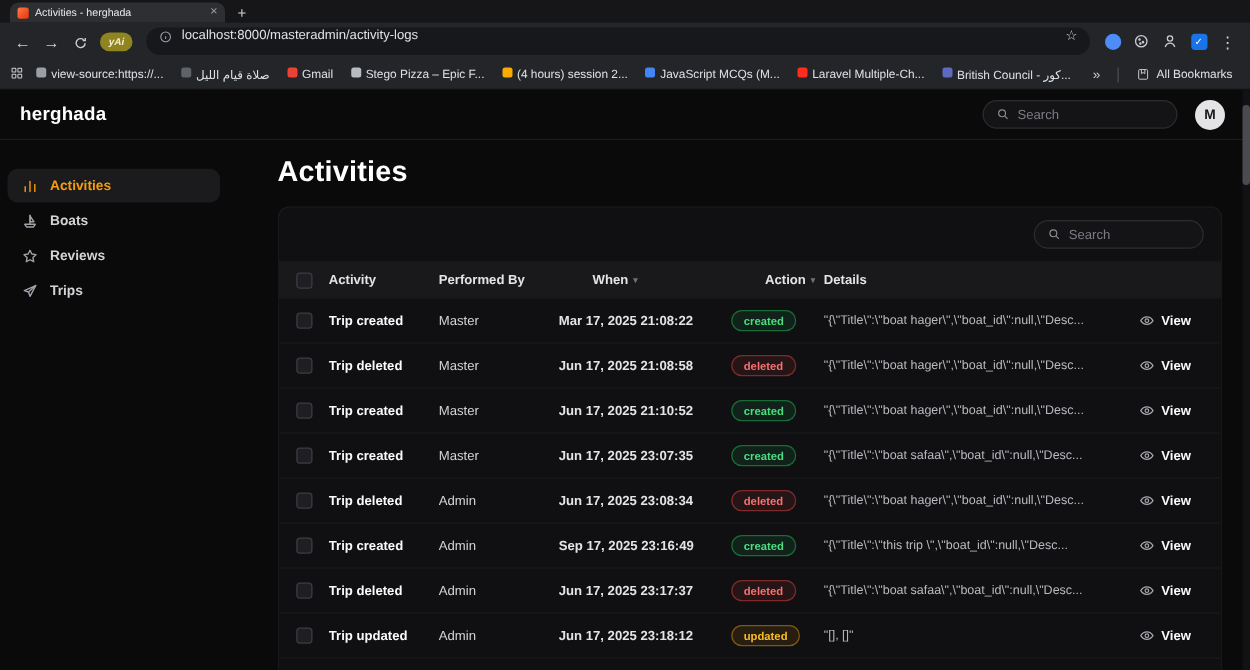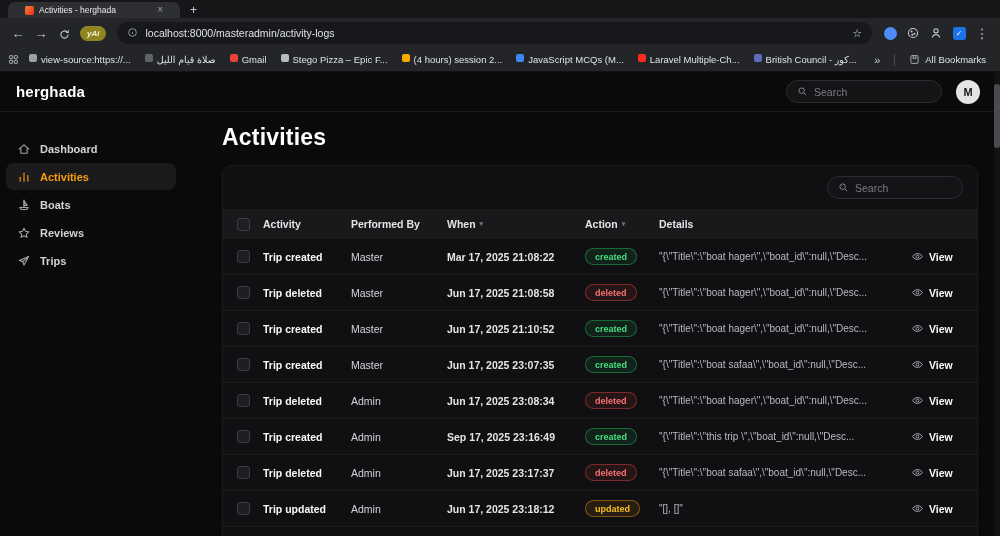--- a/index.html
+++ b/index.html
@@ -1,31 +1,31 @@
 <!DOCTYPE html>
 <html><head>
 <meta charset="utf-8">
 <style>
   * { margin:0; padding:0; box-sizing:border-box; }
   html,body{ width:1000px; height:536px; overflow:hidden; background:#000; font-family:"Liberation Sans",sans-serif; }
   .screen{ position:relative; width:1000px; height:536px; background:#0a0a0a; overflow:hidden; }
 
   
   .tabstrip{ height:18px; background:#161619; display:flex; align-items:flex-end; padding-left:8px; }
-  .tab{ display:flex; align-items:center; gap:5px; width:172px; height:16px; background:#2e2f33; border-radius:7px 7px 0 0; padding:0 17px;margin-top:25px; }
+  .tab{ display:flex; align-items:center; gap:5px; width:172px; height:16px; background:#2e2f33; border-radius:7px 7px 0 0; padding:0 6px;margin-top:25px; }
   .favicon{ width:9px; height:9px; border-radius:2px; background:linear-gradient(135deg,#ff7a45,#e8340c); flex:none; }
   .tab-title{ font-size:8.5px; color:#e8eaed; white-space:nowrap; overflow:hidden; flex:1; }
   .tab-close{ font-size:10px; color:#9aa0a6; line-height:1; }
   .newtab{ font-size:12px; color:#c9cdd2; margin-left:10px; line-height:16px; }
 
   .toolbar{ height:30px; background:#242528; display:flex; align-items:center; gap:1px; padding:0 7px; }
   .nav-ic{ width:22px; text-align:center; color:#c9cdd2; font-size:13px; flex:none; }
   .nav-ic svg{ width:13px; height:13px; stroke:#c9cdd2; fill:none; stroke-width:1.7; vertical-align:middle; }
   .ext-pill{ background:#8f841f; color:#f3efce; font-size:8px; font-style:italic; font-weight:700; border-radius:9px; padding:3px 7px; margin:0 4px; flex:none; }
-  .omnibox{ flex:1; height:22px; background:#17181b; border-radius:11px; margin:0 6px; display:flex; align-items:center; gap:7px; padding:0 10px; min-width:0; }
+  .omnibox{ flex:1; height:22px; background:#17181b; border-radius:11px; margin:0 6px; display:flex; align-items:flex-start; gap:7px; padding:0 10px; min-width:0; }
   .info-ic svg{ width:11px; height:11px; stroke:#9aa0a6; fill:none; stroke-width:1.6; }
   .url{ color:#dfe1e5; font-size:10.5px; flex:1; white-space:nowrap; overflow:hidden; }
   .star-ic{ color:#c9cdd2; font-size:11px; }
   .tb-ic{ width:22px; display:flex; justify-content:center; align-items:center; flex:none; }
   .tb-ic svg{ width:14px; height:14px; stroke:#c9cdd2; fill:none; stroke-width:1.5; }
   .blue-dot{ width:13px; height:13px; border-radius:50%; background:#4e8cf7; display:block; }
   .shield{ width:13px; height:13px; border-radius:3px; background:#1a73e8; color:#fff; font-size:8px; display:flex; align-items:center; justify-content:center; }
 
   .bookmarks{ height:24px; background:#242528; display:flex; align-items:center; padding:0 8px; gap:4px; border-bottom:1px solid #131316; }
   .apps-ic svg{ width:11px; height:11px; stroke:#c9cdd2; fill:none; stroke-width:1.5; }
@@ -63,21 +63,21 @@
 
   .thead,.trow{ display:grid; grid-template-columns:40px 88px 96px 138px 74px 1fr 66px; align-items:center; }
   .thead{ background:#19191c; height:30px; color:#e4e4e7; font-size:10.5px; font-weight:700; }
   .trow{ height:36px; border-bottom:1px solid #1a1a1d; font-size:10.5px; background:#101012; }
   .cell{ min-width:0; }
   .c-check{ display:flex; justify-content:center; }
   .checkbox{ width:13px; height:13px; border-radius:3px; background:#1f1f23; border:1px solid #3c3c44; display:block; }
   .c-activity{ color:#fafafa; font-weight:700; white-space:nowrap; overflow:hidden; }
   .c-by{ color:#d4d4d8; }
   .c-when{ color:#e4e4e7; font-weight:600; white-space:nowrap; }
-  .th-sort{ display:flex; align-items:center; gap:4px; }
+  .th-sort{ display:flex; align-items:center; gap:4px;margin-left:27px; }
   .caret{ color:#71717a; font-size:7px; }
   .badge{ display:inline-block; padding:2.5px 9px; border-radius:10px; font-size:9px; font-weight:700; }
   .badge-created{ color:#4ade80; background:rgba(34,197,94,.1); border:1px solid rgba(34,197,94,.45); }
   .badge-deleted{ color:#f87171; background:rgba(239,68,68,.1); border:1px solid rgba(239,68,68,.45); }
   .badge-updated{ color:#fbbf24; background:rgba(245,158,11,.1); border:1px solid rgba(245,158,11,.45); }
   .c-details{ color:#b9b9c0; font-size:10px; white-space:nowrap; overflow:hidden; padding-right:10px; }
   .c-view{ display:flex; align-items:center; gap:5px; color:#fafafa; font-weight:700; }
   .c-view svg{ width:13px; height:13px; stroke:#a7a7ae; fill:none; stroke-width:1.5; flex:none; }
 
   
@@ -216,27 +216,20 @@
           <path d="M12.5 12.5 16.5 16.5"></path>
         </svg>
       <span class="ph">Search</span>
     </div>
     <div class="avatar">M</div>
   </div>
 
   <div class="app-body">
 
     <aside class="sidebar">
-      <div class="side-item">
-        <svg viewBox="0 0 20 20">
-            <path d="M3 10.2 10 4l7 6.2"></path>
-            <path d="M5.5 9.5V16h9V9.5"></path>
-          </svg>
-        <span class="side-label">Dashboard</span>
-      </div>
       <div class="side-item active">
         <svg viewBox="0 0 20 20">
             <path d="M4.5 16v-5.5"></path>
             <path d="M10 16V4.5"></path>
             <path d="M15.5 16V8"></path>
           </svg>
         <span class="side-label">Activities</span>
       </div>
       <div class="side-item">
         <svg viewBox="0 0 20 20">

